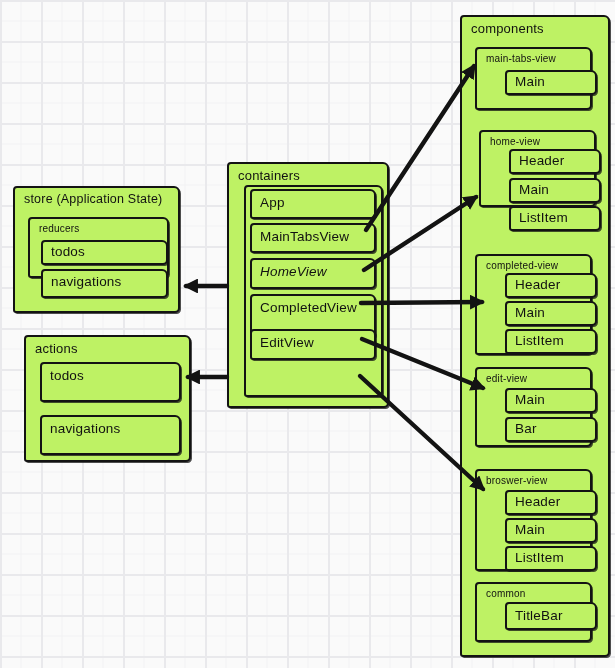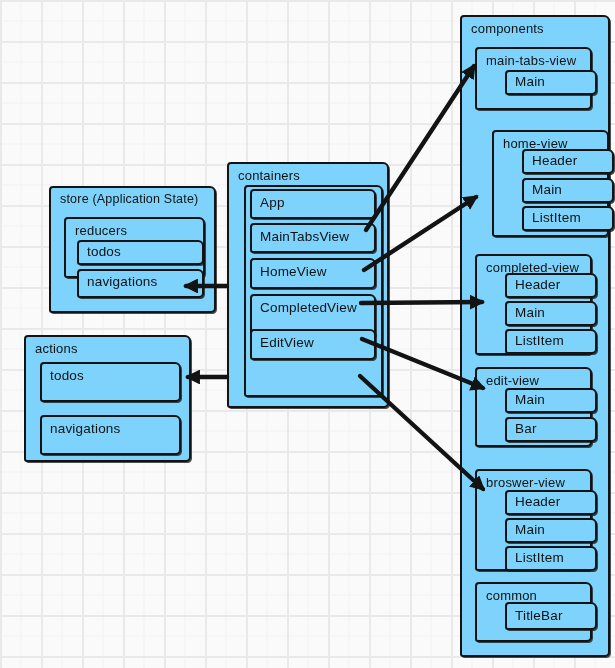--- a/index.html
+++ b/index.html
@@ -10,40 +10,40 @@
     background-image:
       linear-gradient(to right, #e9e9ec 2px, transparent 2px),
       linear-gradient(to bottom, #e9e9ec 2px, transparent 2px),
       linear-gradient(to right, #f1f1f3 1px, transparent 1px),
       linear-gradient(to bottom, #f1f1f3 1px, transparent 1px);
     background-size:41px 41px,41px 41px,20.5px 20.5px,20.5px 20.5px;
     color:#111;
   }
   .abs{position:absolute;box-sizing:border-box;}
   .box{
-    background:#7dd3fc;
+    background:#bef264;
     border:2.4px solid #131313;
     border-radius:4px 6px 5px 3px;
     box-shadow:1.5px 1.5px 0 -0.5px rgba(19,19,19,.75);
   }
   .box-title{
     position:absolute;left:9px;top:4px;
     font-size:13px;letter-spacing:.2px;white-space:nowrap;
   }
   .row-label{
     position:absolute;left:8px;top:4px;
     font-size:13.5px;letter-spacing:.2px;white-space:nowrap;
   }
-  .grouplbl{font-size:13px;}
+  .grouplbl{font-size:10px;}
   svg.arrows{position:absolute;left:0;top:0;width:615px;height:668px;pointer-events:none;}
 </style>
 </head>
 <body>
 
-<div class="abs box" style="left:13px;top:186px;width:167px;height:127px;margin-left:36px;">
+<div class="abs box" style="left:13px;top:186px;width:167px;height:127px;">
   <div class="box-title" style="font-size:12.5px;">store (Application State)</div>
   <div class="abs box" style="left:13px;top:29px;width:141px;height:61px;">
     <div class="box-title grouplbl">reducers</div>
     <div class="abs box" style="left:11px;top:21px;width:127px;height:25px;">
       <div class="row-label" style="top:2px;">todos</div>
     </div>
     <div class="abs box" style="left:11px;top:50px;width:127px;height:29px;">
       <div class="row-label" style="top:3px;">navigations</div>
     </div>
   </div>
@@ -61,21 +61,21 @@
 
 <div class="abs box" style="left:227px;top:162px;width:162px;height:246px;">
   <div class="box-title">containers</div>
   <div class="abs box" style="left:15px;top:21px;width:139px;height:212px;">
     <div class="abs box" style="left:4px;top:2px;width:126px;height:30px;">
       <div class="row-label">App</div>
     </div>
     <div class="abs box" style="left:4px;top:36px;width:126px;height:30px;text-align:right;">
       <div class="row-label">MainTabsView</div>
     </div>
-    <div class="abs box" style="left:4px;top:71px;width:126px;height:31px;">
+    <div class="abs box" style="left:4px;top:71px;width:126px;height:31px;font-style:italic;">
       <div class="row-label">HomeView</div>
     </div>
     <div class="abs box" style="left:4px;top:107px;width:126px;height:45px;">
       <div class="row-label">CompletedView</div>
     </div>
     <div class="abs box" style="left:4px;top:142px;width:126px;height:31px;">
       <div class="row-label">EditView</div>
     </div>
   </div>
 </div>
@@ -83,21 +83,21 @@
 <div class="abs box" style="left:460px;top:15px;width:150px;height:642px;">
   <div class="box-title">components</div>
 
   <div class="abs box" style="left:13px;top:30px;width:117px;height:63px;">
     <div class="box-title grouplbl">main-tabs-view</div>
     <div class="abs box" style="left:28px;top:21px;width:92px;height:25px;">
       <div class="row-label" style="top:2px;">Main</div>
     </div>
   </div>
 
-  <div class="abs box" style="left:30px;top:113px;width:117px;height:107px;">
+  <div class="abs box" style="left:17px;top:113px;width:117px;height:77px;">
     <div class="box-title grouplbl">home-view</div>
     <div class="abs box" style="left:28px;top:17px;width:92px;height:25px;">
       <div class="row-label" style="top:2px;">Header</div>
     </div>
     <div class="abs box" style="left:28px;top:46px;width:92px;height:25px;">
       <div class="row-label" style="top:2px;">Main</div>
     </div>
     <div class="abs box" style="left:28px;top:74px;width:92px;height:25px;">
       <div class="row-label" style="top:2px;">ListItem</div>
     </div>

